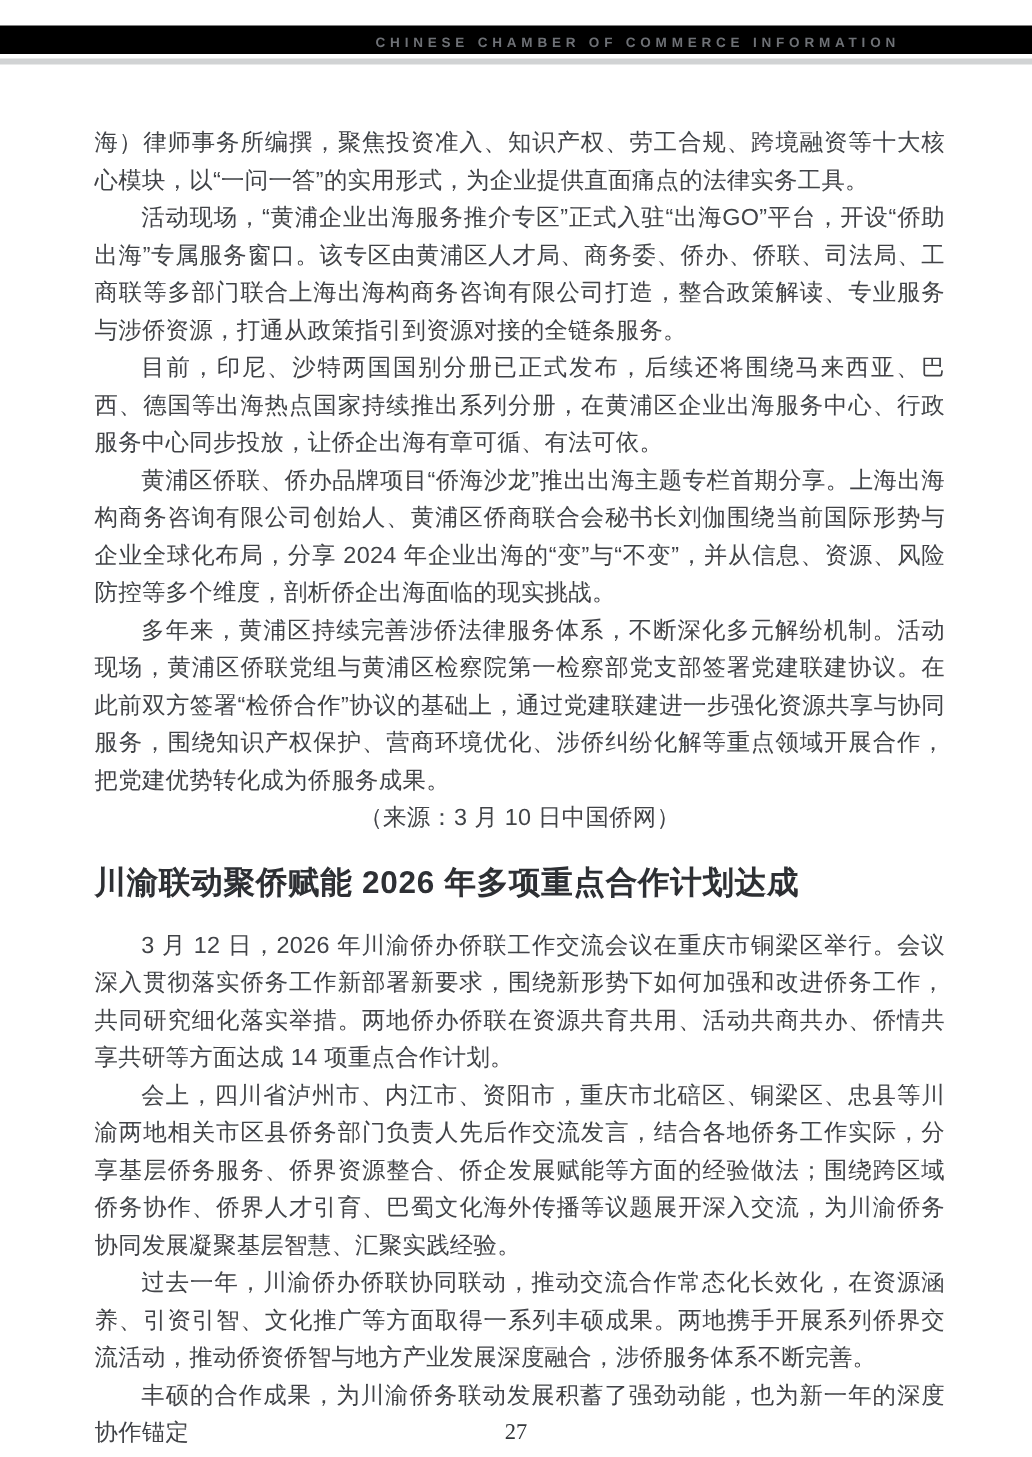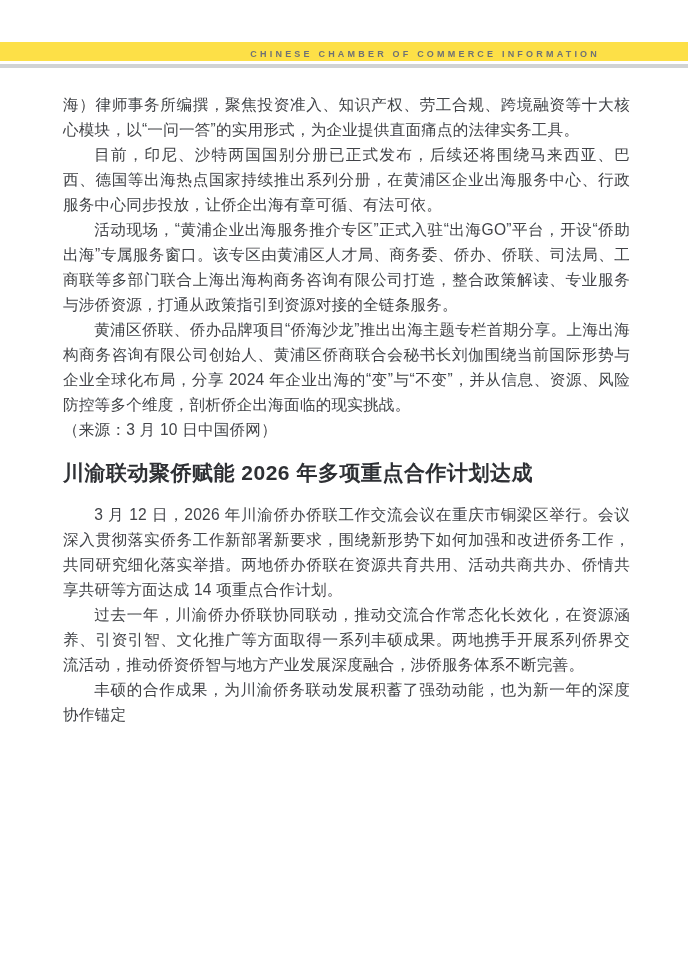--- a/index.html
+++ b/index.html
@@ -8,23 +8,23 @@
     height: 971px;
     background: #ffffff;
     position: relative;
     overflow: hidden;
     font-family: "Liberation Sans", "DejaVu Sans", sans-serif;
   }
   .page { width: 688px; height: 971px; position: relative; }
 
   
   .header-band {
-    margin-top: 42px;
+    margin-top: 17px;
     height: 19px;
-    background: #fde047;
+    background: #000000;
     text-align: right;
     padding-right: 88px;
     box-sizing: border-box;
     line-height: 20px;
   }
   .header-band span {
     font-size: 9px;
     font-weight: bold;
     letter-spacing: 3.2px;
     color: #6e7176;
@@ -41,23 +41,23 @@
   }
   .content p {
     margin: 0;
     font-size: 15.6px;
     line-height: 25px;
     color: #414347;
     text-align: justify;
     text-indent: 2em;
     letter-spacing: 0.2px;
   }
-  .content p.continuation { text-indent: 0; }
+  .content p.continuation { text-indent: 0; margin-top: 16px; }
   .content p.source-note {
-    text-align: left;
+    text-align: center;
     text-indent: 0;
   }
   .content h2.article-title {
     margin: 15px 0 14px 0;
     font-size: 21px;
     line-height: 31px;
     font-weight: 700;
     color: #2e3034;
     letter-spacing: 0.5px;
   }
@@ -81,33 +81,35 @@
 
   <div class="header-band">
     <span>CHINESE CHAMBER OF COMMERCE INFORMATION</span>
   </div>
   <div class="header-rule"></div>
 
   <div class="content">
 
     <p class="continuation">海）律师事务所编撰，聚焦投资准入、知识产权、劳工合规、跨境融资等十大核心模块，以“一问一答”的实用形式，为企业提供直面痛点的法律实务工具。</p>
 
+    <p>活动现场，“黄浦企业出海服务推介专区”正式入驻“出海GO”平台，开设“侨助出海”专属服务窗口。该专区由黄浦区人才局、商务委、侨办、侨联、司法局、工商联等多部门联合上海出海构商务咨询有限公司打造，整合政策解读、专业服务与涉侨资源，打通从政策指引到资源对接的全链条服务。</p>
+
     <p>目前，印尼、沙特两国国别分册已正式发布，后续还将围绕马来西亚、巴西、德国等出海热点国家持续推出系列分册，在黄浦区企业出海服务中心、行政服务中心同步投放，让侨企出海有章可循、有法可依。</p>
-
-    <p>活动现场，“黄浦企业出海服务推介专区”正式入驻“出海GO”平台，开设“侨助出海”专属服务窗口。该专区由黄浦区人才局、商务委、侨办、侨联、司法局、工商联等多部门联合上海出海构商务咨询有限公司打造，整合政策解读、专业服务与涉侨资源，打通从政策指引到资源对接的全链条服务。</p>
 
     <p>黄浦区侨联、侨办品牌项目“侨海沙龙”推出出海主题专栏首期分享。上海出海构商务咨询有限公司创始人、黄浦区侨商联合会秘书长刘伽围绕当前国际形势与企业全球化布局，分享 2024 年企业出海的“变”与“不变”，并从信息、资源、风险防控等多个维度，剖析侨企出海面临的现实挑战。</p>
 
+    <p>多年来，黄浦区持续完善涉侨法律服务体系，不断深化多元解纷机制。活动现场，黄浦区侨联党组与黄浦区检察院第一检察部党支部签署党建联建协议。在此前双方签署“检侨合作”协议的基础上，通过党建联建进一步强化资源共享与协同服务，围绕知识产权保护、营商环境优化、涉侨纠纷化解等重点领域开展合作，把党建优势转化成为侨服务成果。</p>
 
     <p class="source-note">（来源：3 月 10 日中国侨网）</p>
 
     <h2 class="article-title">川渝联动聚侨赋能 2026 年多项重点合作计划达成</h2>
 
     <p>3 月 12 日，2026 年川渝侨办侨联工作交流会议在重庆市铜梁区举行。会议深入贯彻落实侨务工作新部署新要求，围绕新形势下如何加强和改进侨务工作，共同研究细化落实举措。两地侨办侨联在资源共育共用、活动共商共办、侨情共享共研等方面达成 14 项重点合作计划。</p>
 
+    <p>会上，四川省泸州市、内江市、资阳市，重庆市北碚区、铜梁区、忠县等川渝两地相关市区县侨务部门负责人先后作交流发言，结合各地侨务工作实际，分享基层侨务服务、侨界资源整合、侨企发展赋能等方面的经验做法；围绕跨区域侨务协作、侨界人才引育、巴蜀文化海外传播等议题展开深入交流，为川渝侨务协同发展凝聚基层智慧、汇聚实践经验。</p>
 
     <p>过去一年，川渝侨办侨联协同联动，推动交流合作常态化长效化，在资源涵养、引资引智、文化推广等方面取得一系列丰硕成果。两地携手开展系列侨界交流活动，推动侨资侨智与地方产业发展深度融合，涉侨服务体系不断完善。</p>
 
     <p>丰硕的合作成果，为川渝侨务联动发展积蓄了强劲动能，也为新一年的深度协作锚定</p>
 
   </div>
 
   <div class="footer">27</div>
 
 </div>

